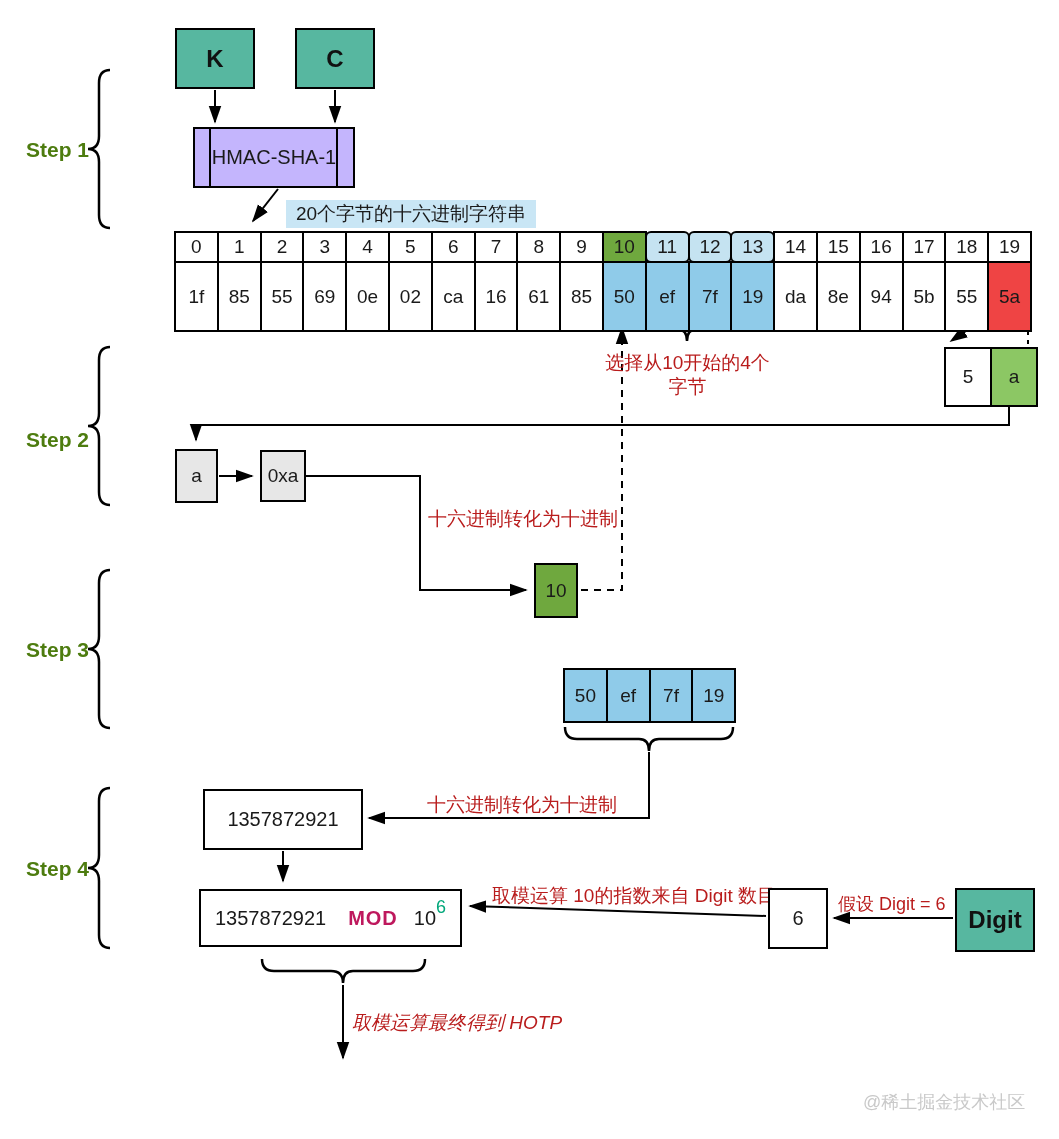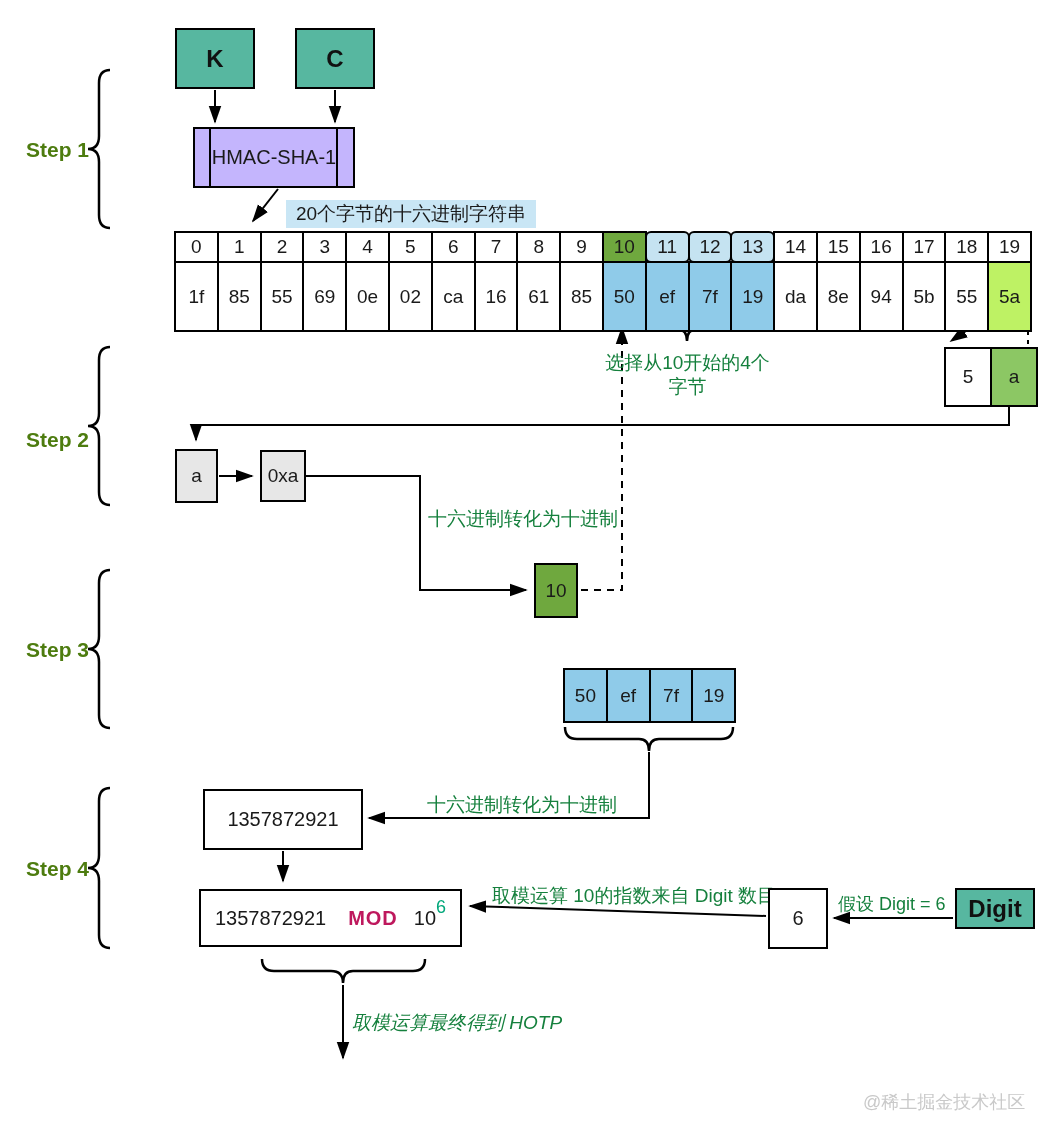--- a/index.html
+++ b/index.html
@@ -11,35 +11,35 @@
   .abs{position:absolute;box-sizing:border-box;z-index:1;}
 
   
   .teal-box{background:#57B7A0;border:2px solid #000;display:flex;align-items:center;justify-content:center;
             font-weight:bold;font-size:24px;color:#111;}
 
   
   .hmac{background:#c4b5fd;border:2px solid #000;display:flex;align-items:center;justify-content:center;font-size:20px;}
   .hmac .innerline{position:absolute;top:0;bottom:0;width:2px;background:#000;}
 
-  .caption{font-size:19px;color:#15803d;white-space:nowrap;}
+  .caption{font-size:19px;color:#b91c1c;white-space:nowrap;}
   .caption-bg{background:#C9E6F5;display:flex;align-items:center;justify-content:center;font-size:19px;}
 
   
   .byte-row{display:flex;}
   .cell{box-sizing:border-box;border:2px solid #000;display:flex;align-items:center;justify-content:center;
         font-size:19px;width:44.8px;}
   .cell + .cell{margin-left:-2px;}
   .idx{height:32px;}
   .val{height:71px;margin-top:-2px;}
   .bg-white{background:#ffffff;}
   .bg-green{background:#6FA83E;}
   .bg-blue{background:#8FCBE9;}
   .bg-lightblue{background:#C5E3F1;border-radius:6px;}
-  .bg-lightgreen{background:#bef264;}
+  .bg-lightgreen{background:#ef4444;}
   .bg-cellgreen{background:#8CC764;}
 
   .small-box{border:2px solid #000;display:flex;align-items:center;justify-content:center;font-size:19px;}
   .gray{background:#E7E7E7;}
   .white{background:#fff;}
   .green{background:#6FA83E;}
 
   .mod-box{background:#fff;border:2px solid #000;display:flex;align-items:center;justify-content:center;
            font-size:20px;gap:0;}
   .mod-kw{color:#be185d;font-weight:bold;margin:0 16px 0 22px;letter-spacing:1px;}
@@ -189,20 +189,20 @@
   <div class="abs mod-box" style="left:199px;top:889px;width:263px;height:58px;">
     <span>1357872921</span>
     <span class="mod-kw">MOD</span>
     <span>10</span>
     <span class="mod-sup">6</span>
   </div>
 
   <div class="abs caption" style="left:492px;top:883px;">取模运算 10的指数来自 Digit 数目</div>
   <div class="abs small-box white" style="left:768px;top:888px;width:60px;height:61px;font-size:20px;">6</div>
   <div class="abs caption" style="left:838px;top:892px;font-size:18px;">假设 Digit = 6</div>
-  <div class="abs teal-box" style="left:955px;top:888px;width:80px;height:41px;">Digit</div>
+  <div class="abs teal-box" style="left:955px;top:888px;width:80px;height:64px;">Digit</div>
 
   <div class="abs caption" style="left:352px;top:1010px;font-style:italic;">取模运算最终得到 HOTP</div>
 
 
   <div class="abs watermark" style="left:863px;top:1090px;">@稀土掘金技术社区</div>
 
 </div>
 
 </body></html>

